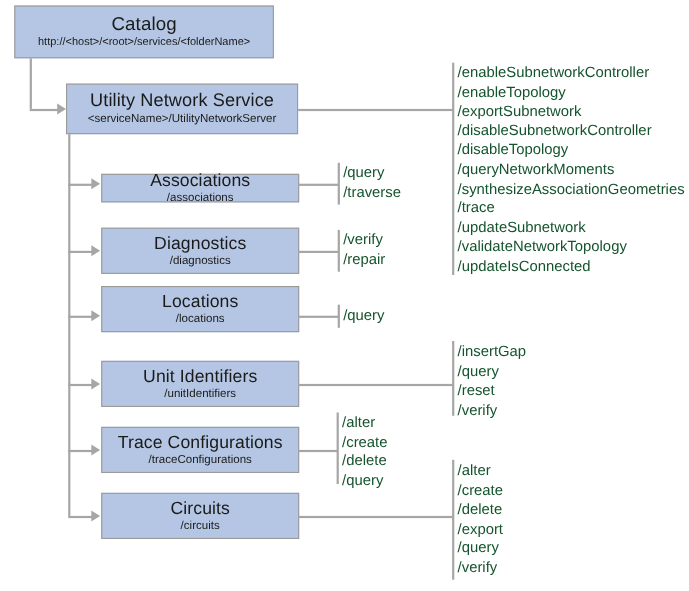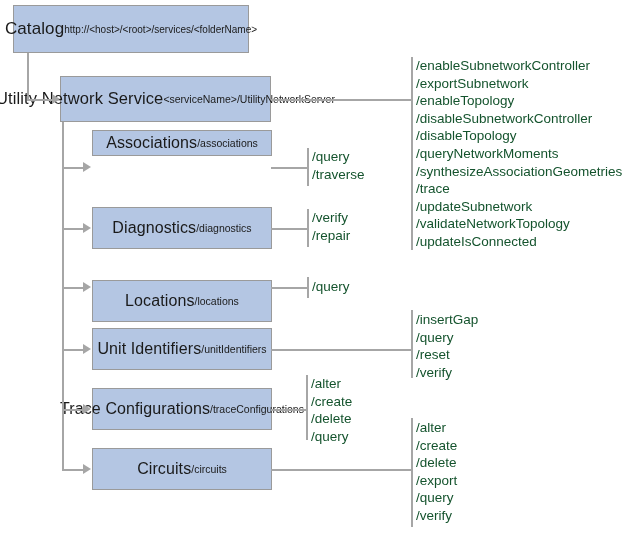--- a/index.html
+++ b/index.html
@@ -18,20 +18,21 @@
     background: #ffffff;
     overflow: hidden;
   }
   
   .node {
     position: absolute;
     box-sizing: border-box;
     background: #b4c6e3;
     border: 1px solid #9a9a9a;
     display: flex;
+    flex-direction: column;
     align-items: center;
     justify-content: center;
     text-align: center;
     color: #1a1a1a;
     line-height: 1.08;
   }
   .node .title {
     font-size: 16px;
     font-weight: 400;
     letter-spacing: 0.1px;
@@ -91,31 +92,31 @@
   <div class="node root" style="left:13px; top:5px; width:236px; height:48px;">
     <div class="title">Catalog</div>
     <div class="sub">http://&lt;host&gt;/&lt;root&gt;/services/&lt;folderName&gt;</div>
   </div>
 
   <div class="node service" style="left:60px; top:76px; width:211px; height:46px;">
     <div class="title">Utility Network Service</div>
     <div class="sub">&lt;serviceName&gt;/UtilityNetworkServer</div>
   </div>
 
-  <div class="node" style="left:92px; top:130px; width:180px; height:26px;text-align:right;">
+  <div class="node" style="left:92px; top:158px; width:180px; height:26px;text-align:right;">
     <div class="title">Associations</div>
     <div class="sub">/associations</div>
   </div>
 
   <div class="node" style="left:92px; top:207px; width:180px; height:42px;">
     <div class="title">Diagnostics</div>
     <div class="sub">/diagnostics</div>
   </div>
 
-  <div class="node" style="left:92px; top:280px; width:180px; height:42px;">
+  <div class="node" style="left:92px; top:260px; width:180px; height:42px;">
     <div class="title">Locations</div>
     <div class="sub">/locations</div>
   </div>
 
   <div class="node" style="left:92px; top:328px; width:180px; height:42px;">
     <div class="title">Unit Identifiers</div>
     <div class="sub">/unitIdentifiers</div>
   </div>
 
   <div class="node" style="left:92px; top:388px; width:180px; height:42px;">
@@ -168,22 +169,22 @@
   <div class="stem" style="left:411px; top:310px; height:68px;"></div>
 
   <div class="hline" style="left:271px; top:409px; width:36px;"></div>
   <div class="stem" style="left:306px; top:375px; height:65px;"></div>
 
   <div class="hline" style="left:271px; top:469px; width:141px;"></div>
   <div class="stem" style="left:411px; top:418px; height:109px;"></div>
 
   <div class="ops" style="left:416px; top:57px;">
       <span class="op">/enableSubnetworkController</span>
+      <span class="op">/enableTopology</span>
       <span class="op">/exportSubnetwork</span>
-      <span class="op">/enableTopology</span>
       <span class="op">/disableSubnetworkController</span>
       <span class="op">/disableTopology</span>
       <span class="op">/queryNetworkMoments</span>
       <span class="op">/synthesizeAssociationGeometries</span>
       <span class="op">/trace</span>
       <span class="op">/updateSubnetwork</span>
       <span class="op">/validateNetworkTopology</span>
       <span class="op">/updateIsConnected</span>
     </div>
 

